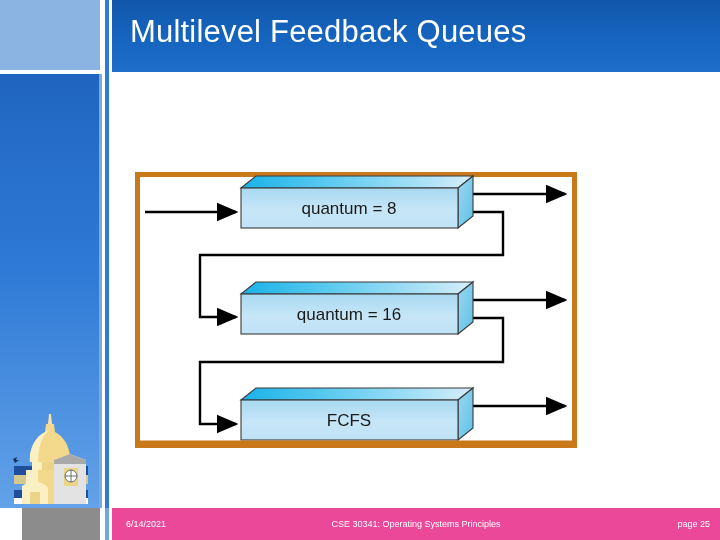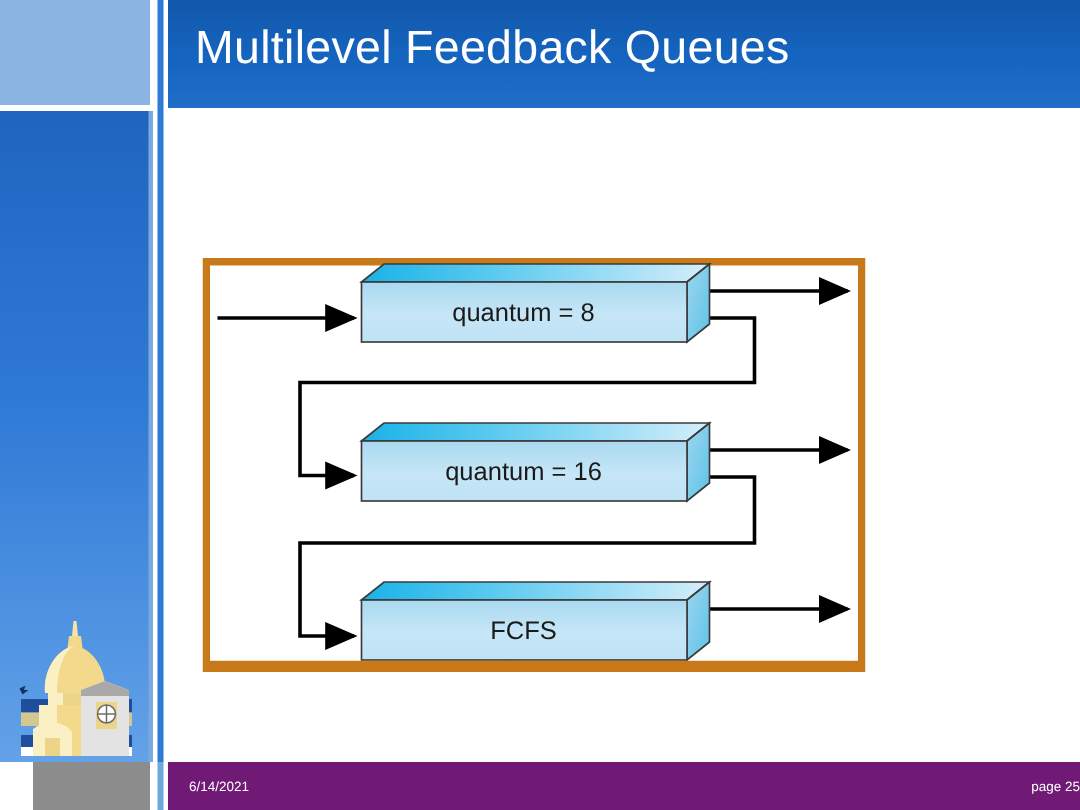--- a/index.html
+++ b/index.html
@@ -101,33 +101,33 @@
     width: 442px;
     height: 240px;
   }
   #mlfq-figure svg { display: block; }
 
   
   #slide-footer {
     position: absolute;
     left: 112px; top: 508px;
     width: 608px; height: 32px;
-    background: #701a75;
+    background: #ec4899;
   }
   .footer-text {
     position: absolute;
     top: 11px;
     color: #ffffff;
     font-size: 9px;
     font-family: "Liberation Sans", sans-serif;
     white-space: nowrap;
   }
   #footer-date  { left: 14px; }
   #footer-course{ left: 0; width: 608px; text-align: center; }
-  #footer-page  { right: 0; }
+  #footer-page  { right: 10px; }
 </style>
 </head>
 <body>
 
 <div id="slide-left-rail">
   <div id="left-rail-top-block"></div>
   <div id="left-rail-main-block">
 
     <svg style="position:absolute; left:8px; bottom:0px;" width="86" height="96" viewBox="0 0 86 96">
 
@@ -234,14 +234,15 @@
       <rect x="106" y="228" width="217" height="40" fill="url(#frontFace)" stroke="#3a3a3a" stroke-width="1.1"></rect>
       <text x="214" y="254" text-anchor="middle" font-family="Liberation Sans, sans-serif" font-size="17" fill="#1a1a1a">FCFS</text>
 
       <rect x="2.5" y="268.5" width="437" height="5" fill="#c8791a"></rect>
     </g>
   </svg>
 </div>
 
 <div id="slide-footer">
   <div class="footer-text" id="footer-date">6/14/2021</div>
+  <div class="footer-text" id="footer-course">CSE 30341: Operating Systems Principles</div>
   <div class="footer-text" id="footer-page">page 25</div>
 </div>
 
 </body></html>

